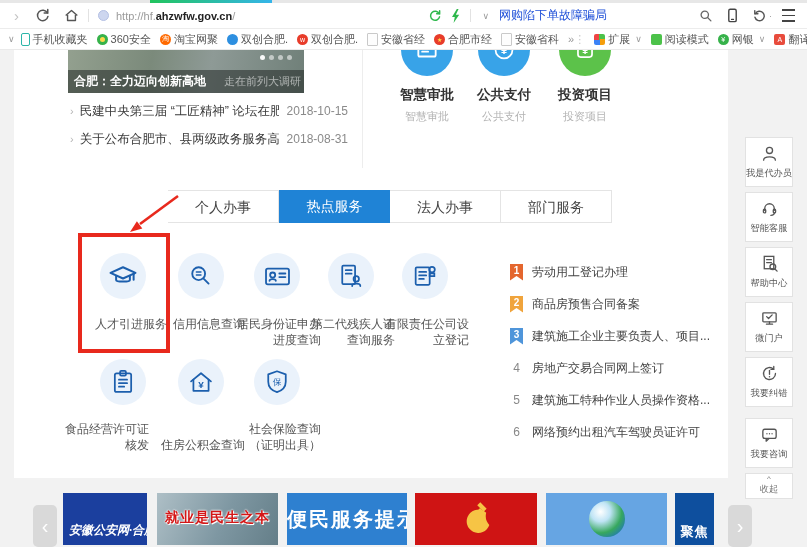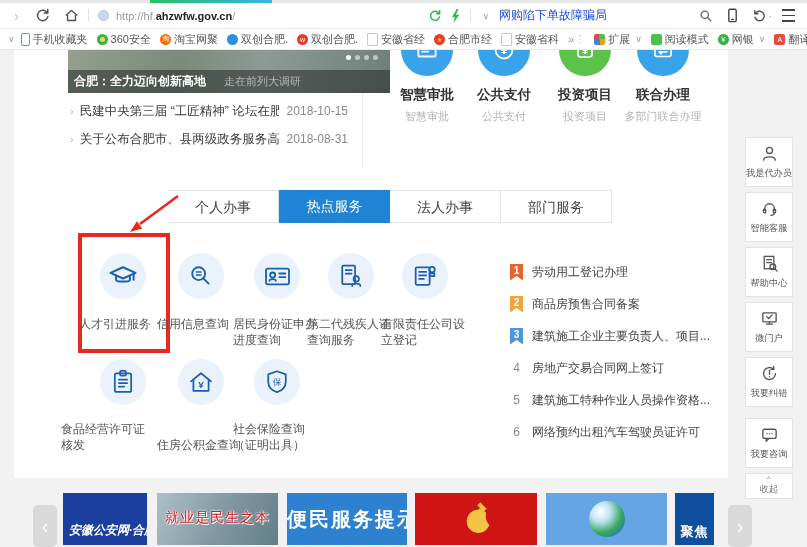--- a/index.html
+++ b/index.html
@@ -31,21 +31,21 @@
        font-size:7px;color:#fff;flex:0 0 auto}
   .fav.sq{border-radius:2px}
   .docfav{width:9px;height:11px;background:#fdfdfd;border:1px solid #c9c9c9;border-radius:1px}
   .phonefav{width:7px;height:11px;border:1.3px solid #2cb5a8;border-radius:2px}
   .tool{display:flex;align-items:center;gap:3px;margin-left:9px;cursor:pointer}
 
   
   #whitecard{position:absolute;left:14px;top:50px;width:714px;height:428px;background:#fff;overflow:hidden}
   #coldivider{position:absolute;left:348px;top:0;width:1px;height:118px;background:#ededed}
 
-  #carousel{position:absolute;left:54px;top:0;width:322px;height:43px;overflow:hidden;cursor:pointer;
+  #carousel{position:absolute;left:54px;top:0;width:236px;height:43px;overflow:hidden;cursor:pointer;
             background:linear-gradient(100deg,#93a08f 0%,#7b8a7b 35%,#8e9a96 60%,#6f7f78 100%)}
   #capband{position:absolute;left:0;bottom:0;width:100%;height:23px;background:rgba(35,40,38,.55);
            display:flex;align-items:center;padding:0 6px;box-sizing:border-box}
   #capband .cap1{color:#fff;font-weight:bold;font-size:12px;white-space:nowrap}
   #capband .cap2{color:rgba(255,255,255,.55);font-size:11px;margin-left:18px;white-space:nowrap}
   #dots{position:absolute;right:12px;top:5px;display:flex;gap:4px}
   .dot{width:5px;height:5px;border-radius:50%;background:rgba(255,255,255,.95);cursor:pointer}
   .dot.dim{background:rgba(255,255,255,.55)}
 
   .newsrow{position:absolute;left:56px;width:278px;height:16px;display:flex;align-items:center;cursor:pointer}
@@ -63,21 +63,21 @@
        background:#fff;border:1px solid #e4e4e4;border-left:none;box-sizing:border-box;cursor:pointer}
   .tab.active{color:#fff;border:none;line-height:33px}
 
   #redbox{position:absolute;left:64px;top:183px;width:92px;height:120px;border:4px solid #e8291d;
           box-sizing:border-box;pointer-events:none}
   #redarrow{position:absolute;left:100px;top:140px;pointer-events:none}
 
   .svccol{position:absolute;text-align:center;cursor:pointer}
   .svccircle{width:46px;height:46px;border-radius:50%;background:#eaf2fb;margin:0 auto;
              display:flex;align-items:center;justify-content:center}
-  .svclabel{position:absolute;width:88px;font-size:12px;line-height:16px;color:#555;text-align:left;cursor:pointer}
+  .svclabel{position:absolute;width:88px;font-size:12px;line-height:16px;color:#555;text-align:right;cursor:pointer}
 
   .hotrow{position:absolute;left:496px;width:218px;height:18px;display:flex;align-items:center;cursor:pointer}
   .hbadge{width:13px;height:17px;margin-right:9px;display:flex;align-items:flex-start;justify-content:center;
           color:#fff;font-size:10px;font-weight:bold;padding-top:1px;box-sizing:border-box;
           clip-path:polygon(0 0,100% 0,100% 100%,50% 74%,0 100%)}
   .hnum{width:13px;margin-right:9px;text-align:center;color:#888;font-size:12px}
   .htext{font-size:12px;color:#444;white-space:nowrap;overflow:hidden}
 
   
   .sbox{position:absolute;left:745px;width:48px;height:50px;background:#fff;border:1px solid #e2e2e2;
@@ -85,21 +85,21 @@
         gap:3px;font-size:10px;color:#555;cursor:pointer}
   .sbox .lbl{transform:scale(.92);white-space:nowrap}
 
   
   .banner{position:absolute;top:493px;height:52px;overflow:hidden;cursor:pointer;color:#fff}
   .chevbtn{position:absolute;top:505px;width:24px;height:42px;background:#d9d9d9;border-radius:5px;
            color:#fff;font-size:20px;display:flex;align-items:center;justify-content:center;cursor:pointer}
   #b1txt{position:absolute;left:6px;bottom:6px;font-size:12px;font-style:italic;font-weight:bold;
          font-family:"Liberation Serif","DejaVu Serif",serif;white-space:nowrap}
   #b2{background:linear-gradient(115deg,#aebfc6,#7e97a2 55%,#647e88)}
-  #b2txt{position:absolute;left:0;right:0;top:16px;text-align:center;color:#d41717;font-weight:normal;
+  #b2txt{position:absolute;left:0;right:0;top:16px;text-align:center;color:#d41717;font-weight:bold;
          font-size:14px;letter-spacing:1px;text-shadow:0 0 2px #fff,0 0 2px #fff,1px 1px 0 #fff;white-space:nowrap}
   #b3txt{position:absolute;left:0;right:0;top:13px;text-align:center;font-size:20px;font-weight:bold;
          letter-spacing:2px;font-family:"Liberation Serif","DejaVu Serif",serif;white-space:nowrap}
   #b5logo{width:36px;height:36px;border-radius:50%;margin:8px auto 0;
           background:radial-gradient(circle at 32% 30%,#ffffff 0%,#bfe4f5 28%,#37a85e 60%,#1e72c2 88%)}
   #b6txt{position:absolute;left:0;right:0;bottom:4px;text-align:center;font-weight:bold;font-size:13px;
          letter-spacing:1px;font-family:"Liberation Serif","DejaVu Serif",serif}
 </style>
 </head>
 <body>
@@ -277,30 +277,20 @@
   <div class="qcol" style="left:532px;top:-26px">
     <div class="qcircle" style="background: rgb(92, 194, 74);">
       <svg viewBox="0 0 24 24" width="26" height="26">
           <rect x="5.5" y="5.5" width="13" height="13" rx="2.5" fill="none" stroke="#fff" stroke-width="1.6"></rect>
           <text x="12" y="15.6" text-anchor="middle" font-size="9.5" fill="#fff" font-weight="bold">¥</text>
         </svg>
     </div>
     <div class="qtitle">投资项目</div>
     <div class="qsub">投资项目</div>
   </div>
-  <div class="qcol" style="left:610px;top:-26px">
-    <div class="qcircle" style="background: rgb(56, 163, 232);">
-      <svg viewBox="0 0 24 24" width="26" height="26" fill="none" stroke="#fff" stroke-width="1.6" stroke-linecap="round" stroke-linejoin="round">
-          <rect x="4.5" y="6" width="15" height="12" rx="2"></rect>
-          <path d="M8.5 10.3h7l-1.8-1.8M15.5 13.7h-7l1.8 1.8"></path>
-        </svg>
-    </div>
-    <div class="qtitle">联合办理</div>
-    <div class="qsub">多部门联合办理</div>
-  </div>
 
   <div id="tabsrow">
     <div class="tab">个人办事</div>
     <div class="tab active" style="background: rgb(31, 131, 214);">热点服务</div>
     <div class="tab">法人办事</div>
     <div class="tab">部门服务</div>
   </div>
 
   <div id="redarrow" style="color: rgb(232, 41, 29);">
     <svg width="70" height="50">

